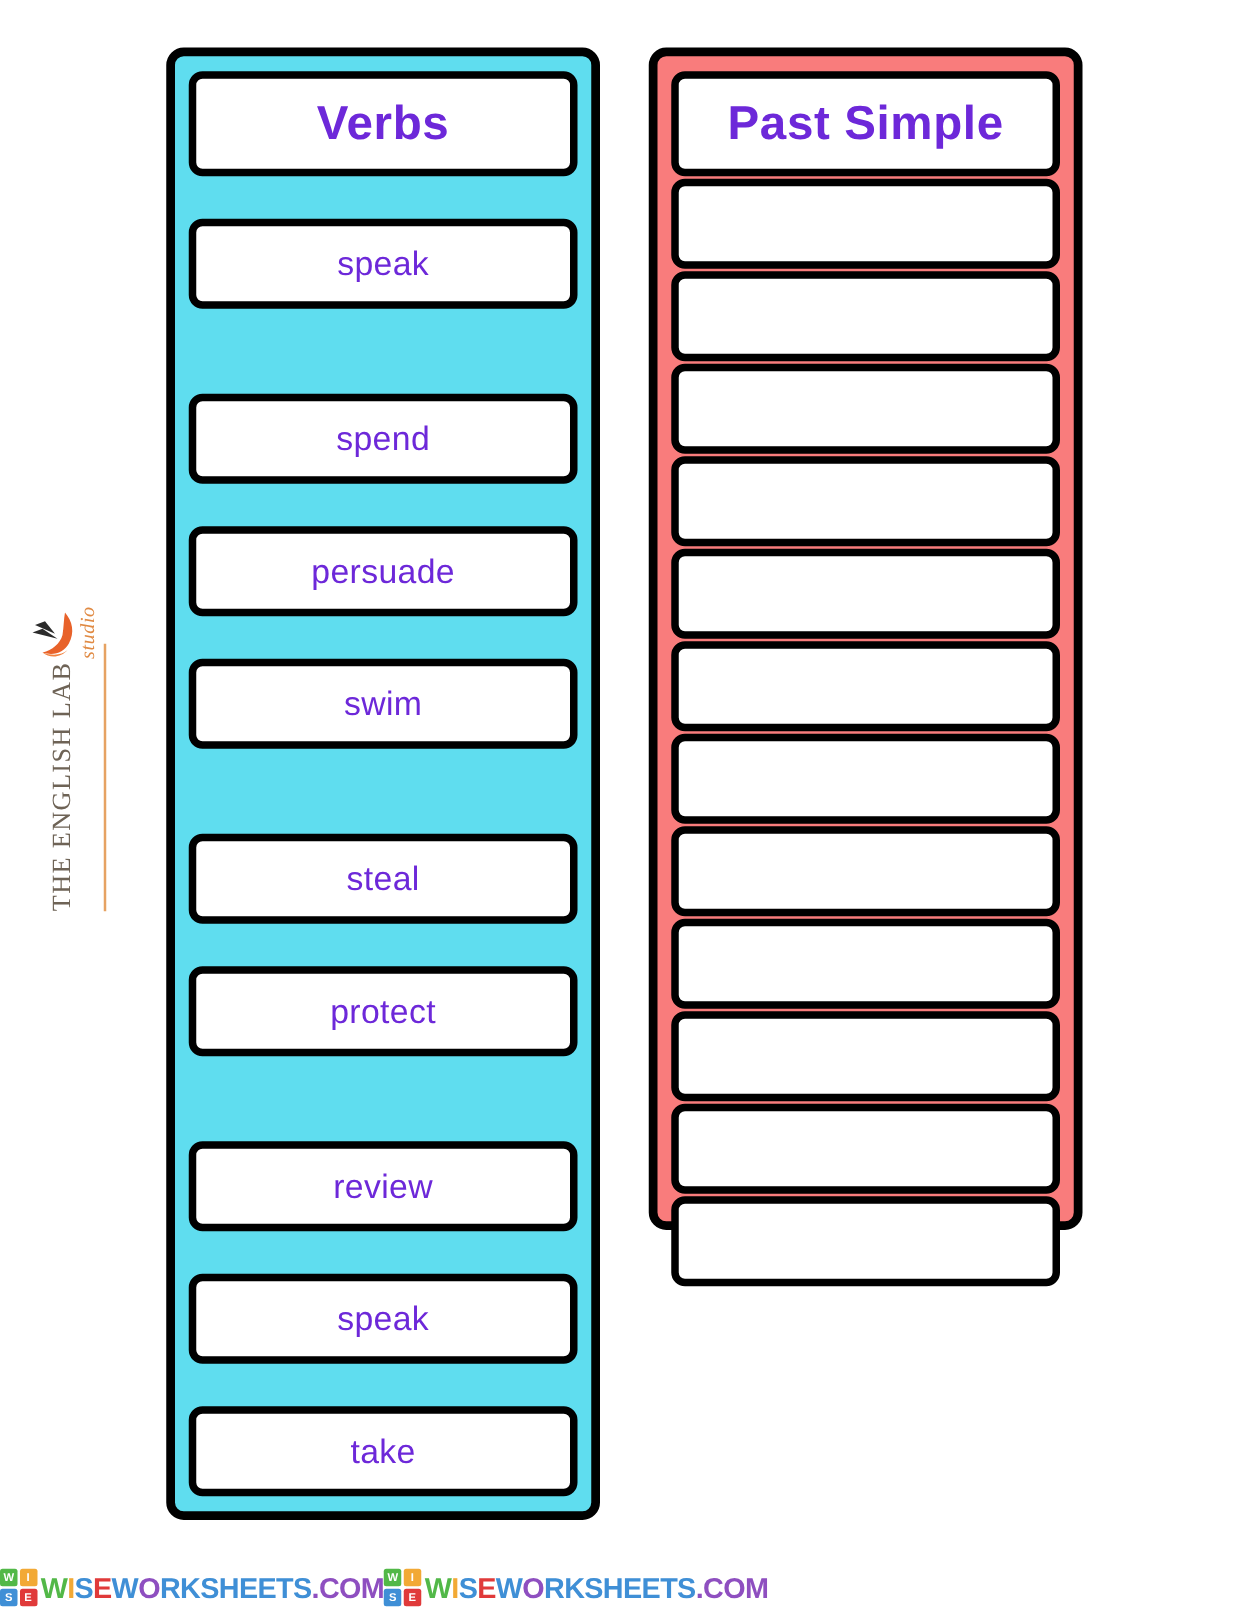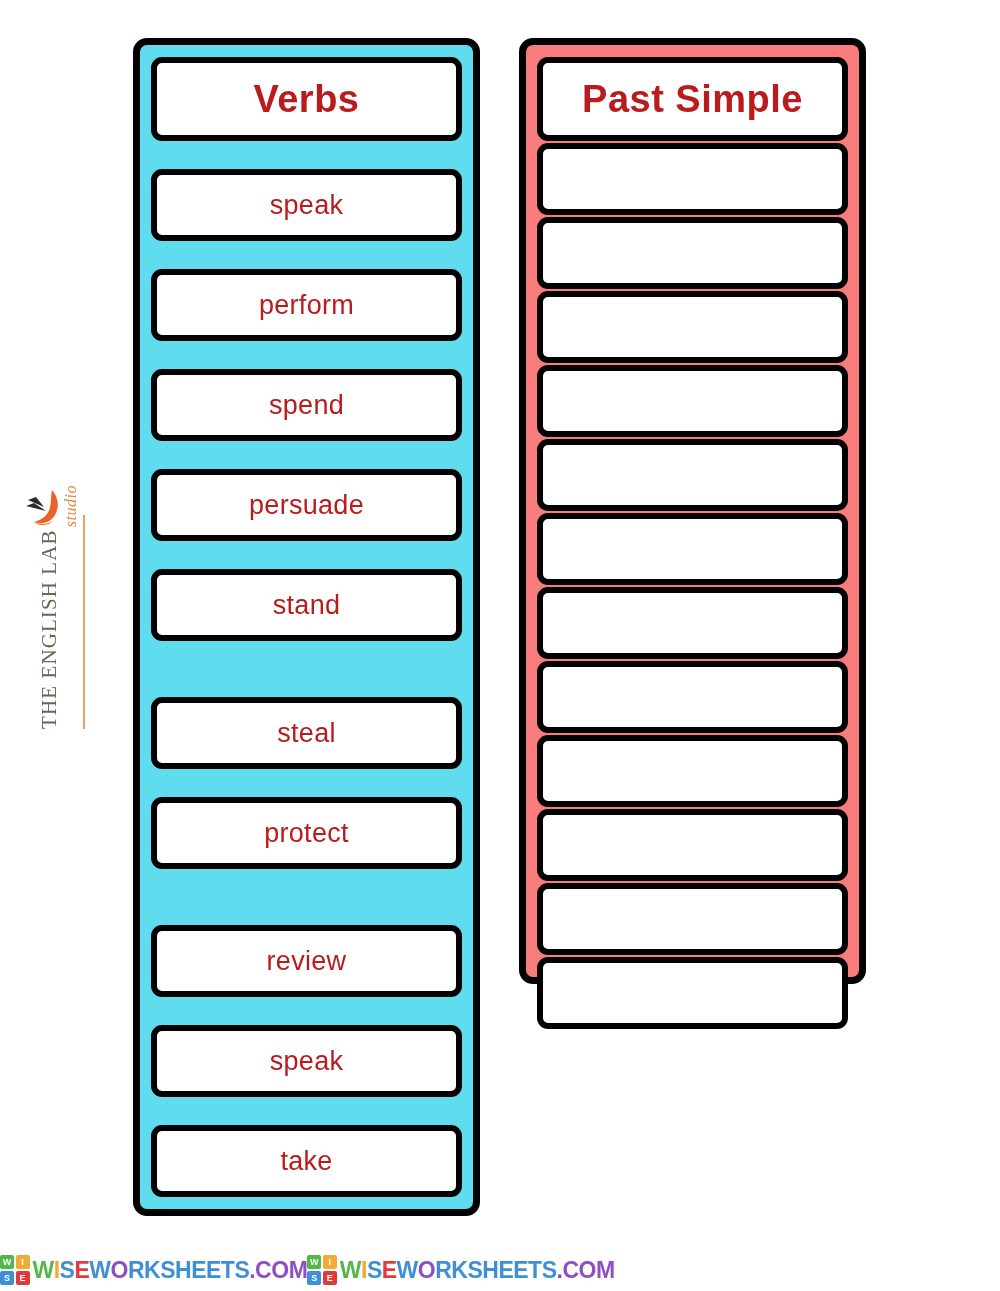--- a/index.html
+++ b/index.html
@@ -93,21 +93,21 @@
     display: flex;
     align-items: center;
     justify-content: center;
     flex: 0 0 auto;
   }
   .cell.header { height: 84px; }
 
   .cell-text {
     font-family: "Liberation Sans", sans-serif;
     font-size: 27px;
-    color: #b91c1c;
+    color: #6d28d9;
     line-height: 1;
     letter-spacing: 0.3px;
   }
   .cell.header .cell-text {
     font-size: 38px;
     font-weight: bold;
     letter-spacing: 0.5px;
   }
 
   .spacer { flex: 1 1 auto; min-height: 2px; }
@@ -179,34 +179,31 @@
 
   <div class="board" id="col-verbs">
     <div class="cell header">
       <span class="cell-text">Verbs</span>
     </div>
     <div class="spacer"></div>
     <div class="cell">
         <span class="cell-text">speak</span>
       </div>
     <div class="spacer"></div>
-    <div class="cell">
-        <span class="cell-text">perform</span>
-      </div>
     <div class="spacer"></div>
     <div class="cell">
         <span class="cell-text">spend</span>
       </div>
     <div class="spacer"></div>
     <div class="cell">
         <span class="cell-text">persuade</span>
       </div>
     <div class="spacer"></div>
     <div class="cell">
-        <span class="cell-text">stand</span>
+        <span class="cell-text">swim</span>
       </div>
     <div class="spacer"></div>
     <div class="spacer"></div>
     <div class="cell">
         <span class="cell-text">steal</span>
       </div>
     <div class="spacer"></div>
     <div class="cell">
         <span class="cell-text">protect</span>
       </div>

